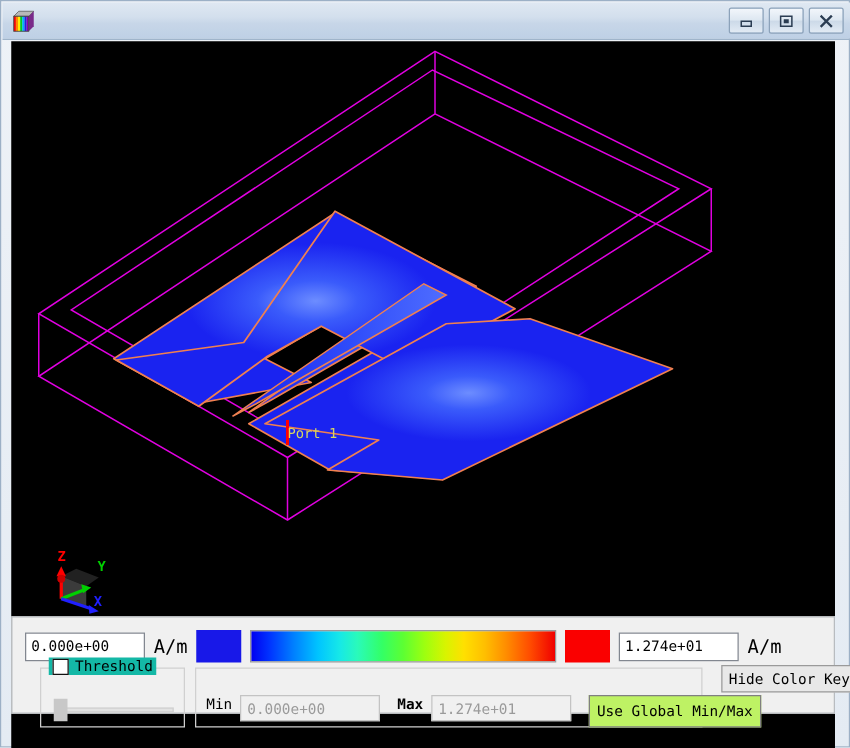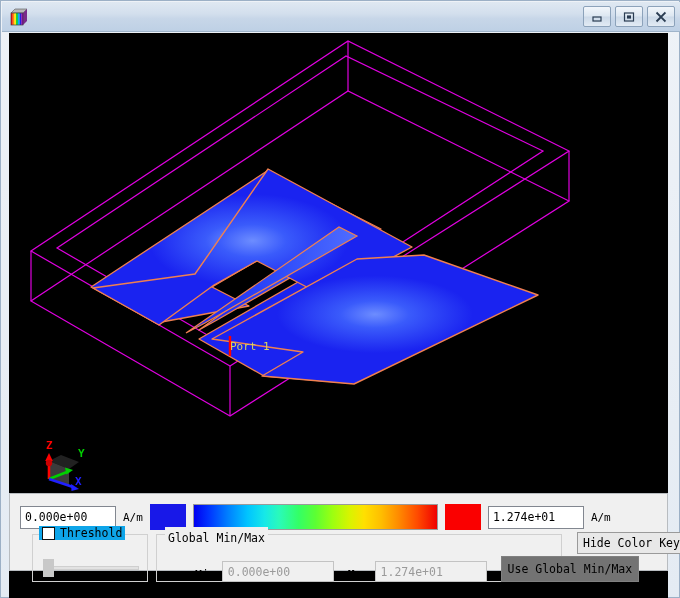--- a/index.html
+++ b/index.html
@@ -106,21 +106,21 @@
     font-size: 11.5px;
     color: #000000;
     padding: 0 4px;
     display: flex;
     align-items: center;
     height: 23px;
     cursor: text;
   }
   .unit-label {
     font-family: "DejaVu Sans Mono", monospace;
-    font-size: 11px;
+    font-size: 15px;
     color: #000000;
     display: flex;
     align-items: center;
     height: 23px;
   }
   .swatch {
     width: 36px; height: 26px;
     border: none;
   }
   #swatch-min { background: #1818e8; }
@@ -151,21 +151,21 @@
   #threshold-group {
     position: absolute;
     left: 22px; top: 40px;
     width: 116px; height: 48px;
     box-sizing: border-box;
     border: 1px solid #d0d0d0;
   }
   #threshold-header {
     position: absolute;
     left: 6px; top: -9px;
-    background: #0ea5e9;
+    background: #14b8a6;
     padding: 0 3px;
     display: flex;
     align-items: center;
     gap: 5px;
   }
   .chk {
     width: 13px; height: 13px;
     box-sizing: border-box;
     background: #ffffff;
     border: 1.6px solid #111111;
@@ -208,39 +208,38 @@
   #global-header {
     position: absolute;
     left: 8px; top: -8px;
     background: #f0f0f0;
     padding: 0 3px;
   }
   #global-row {
     position: absolute;
     left: 8px; top: 21px;
     display: flex;
-    align-items: flex-end;
+    align-items: flex-start;
     gap: 6px;
-    margin-left: 30px;
   }
   .ro-field {
     box-sizing: border-box;
     background: #f0f0f0;
     border: 1px solid #c3c3c3;
     font-family: "DejaVu Sans Mono", monospace;
     font-size: 11.5px;
     color: #9a9a9a;
     padding: 0 5px;
     display: flex;
     align-items: center;
     height: 21px;
   }
   .btn {
     box-sizing: border-box;
-    background: #737373;
+    background: #bef264;
     border: 1px solid #808080;
     font-family: "DejaVu Sans Mono", monospace;
     font-size: 11.5px;
     color: #000000;
     display: flex;
     align-items: center;
     justify-content: center;
     height: 23px;
     padding: 12px 6px;
     cursor: pointer;
@@ -416,23 +415,20 @@
         <div class="chk"></div>
         <span class="grp-label">Threshold</span>
       </div>
       <div id="threshold-slider">
         <div id="slider-track"></div>
         <div id="slider-thumb"></div>
       </div>
     </div>
 
     <div id="global-group">
-      <div id="global-header">
-        <span class="grp-label">Global Min/Max</span>
-      </div>
       <div id="global-row">
         <span class="grp-label">Min</span>
         <div class="ro-field" style="width:112px;">0.000e+00</div>
         <span class="grp-label" style="margin-left:8px;font-weight:bold;">Max</span>
         <div class="ro-field" style="width:112px;">1.274e+01</div>
         <div class="btn" style="margin-left:8px;">Use Global Min/Max</div>
       </div>
     </div>
 
     <div class="btn" id="hide-color-key-btn">Hide Color Key</div>

